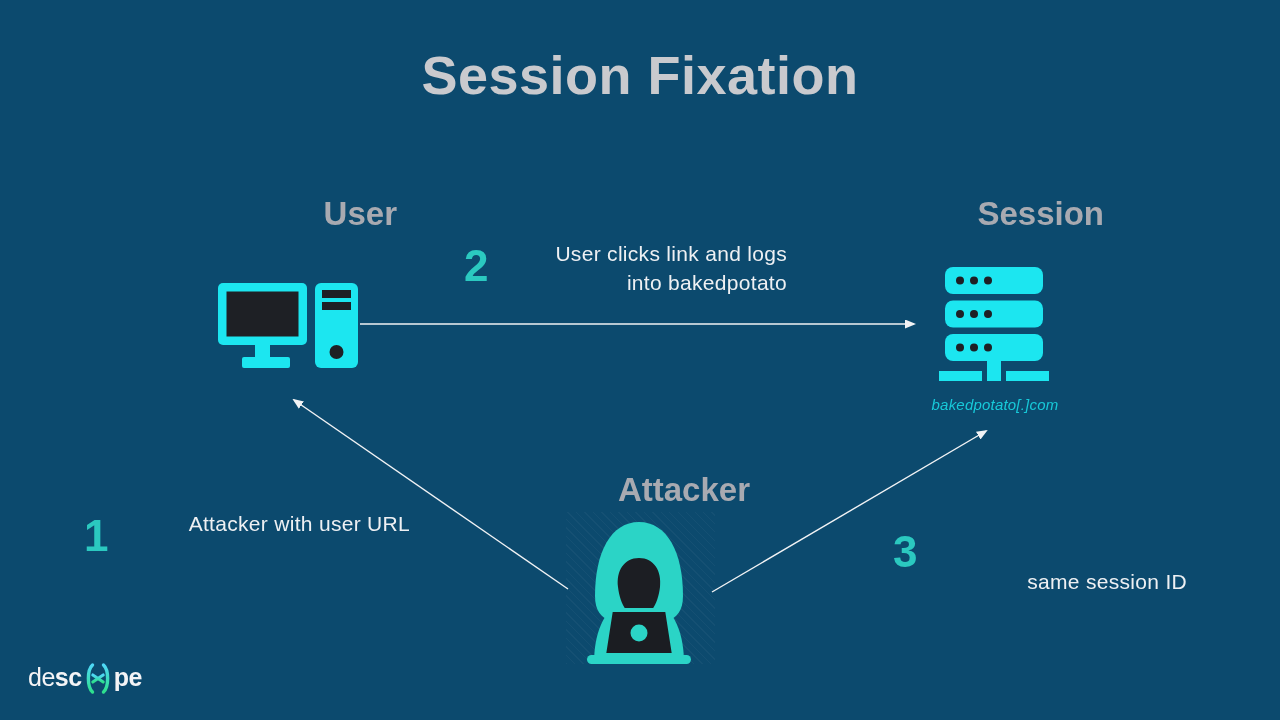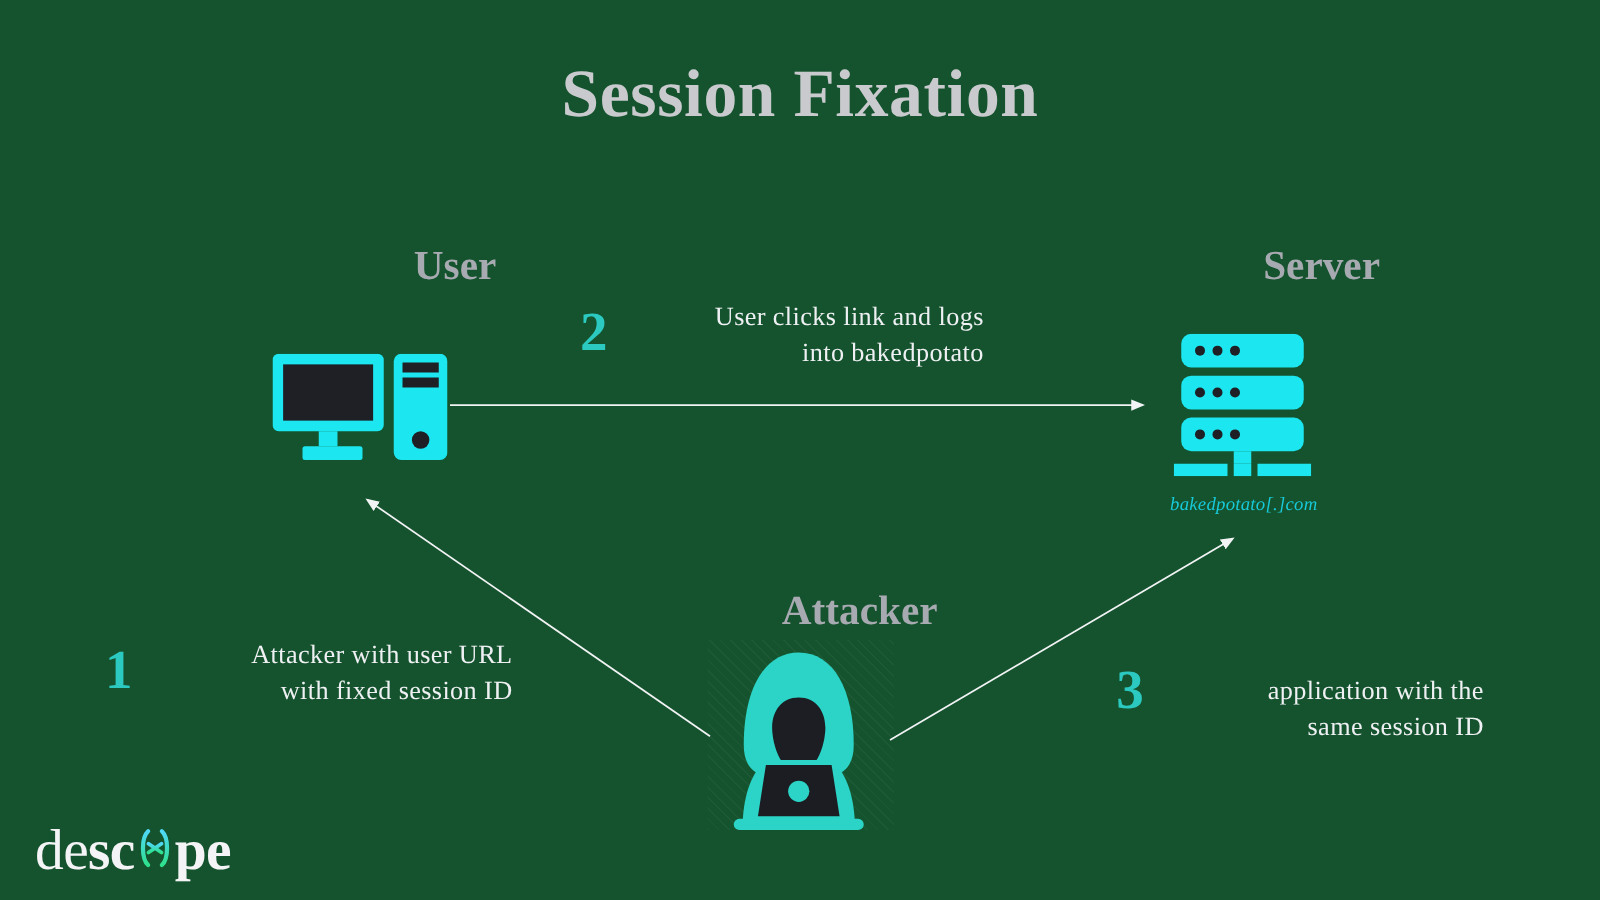--- a/index.html
+++ b/index.html
@@ -1,19 +1,19 @@
 <!DOCTYPE html>
 <html><head>
 <meta charset="utf-8">
 <style>
   html,body { margin:0; padding:0; background:#101114; }
   .slide {
     position:relative; width:1280px; height:720px; overflow:hidden;
-    background:#14532d;
-    font-family:Liberation Serif, serif;
+    background:#0c4a6e;
+    font-family:Liberation Sans, sans-serif;
   }
   .title {
     position:absolute; top:44px; left:0; width:1280px;
     text-align:center; font-size:54px; font-weight:700;
     color:#c9cace; letter-spacing:0.5px;
   }
   .node-label {
     position:absolute; width:220px; text-align:right;
     font-size:33px; font-weight:700; color:#a8aab1;
   }
@@ -45,22 +45,22 @@
   .text-2 { left:495px; top:239px; width:292px; }
   .text-3 { left:891px; top:509px; width:296px; }
   .domain-text {
     position:absolute; left:895px; top:396px; width:200px;
     text-align:center; font-style:italic; font-size:15px;
     color:#17c9d9; letter-spacing:0.2px;
   }
   .arrow-layer { position:absolute; left:0; top:0; }
   .logo {
     position:absolute; left:28px; top:657px;
-    display:flex; align-items:flex-start;
-    font-size:46px; color:#f4f4f6; line-height:1;
+    display:flex; align-items:center;
+    font-size:25px; color:#f4f4f6; line-height:1;
   }
   .logo .lt { font-weight:400; letter-spacing:-0.5px; }
   .logo .bd { font-weight:700; letter-spacing:-0.5px; }
   .logo svg { margin:2px 1px 0 1px; }
 </style>
 </head>
 <body>
 
 <div class="slide">
 
@@ -71,21 +71,21 @@
       <marker id="ah" markerWidth="11" markerHeight="9" refX="9" refY="4.5" orient="auto" markerUnits="userSpaceOnUse">
         <path d="M0,0 L11,4.5 L0,9 Z" fill="#f2f3f5"></path>
       </marker>
     </defs>
     <line x1="360" y1="324" x2="914" y2="324" stroke="#f2f3f5" stroke-width="1.4" marker-end="url(#ah)"></line>
     <line x1="568" y1="589" x2="294" y2="400" stroke="#f2f3f5" stroke-width="1.4" marker-end="url(#ah)"></line>
     <line x1="712" y1="592" x2="986" y2="431" stroke="#f2f3f5" stroke-width="1.4" marker-end="url(#ah)"></line>
   </svg>
 
   <div class="node-label label-user">User</div>
-  <div class="node-label label-server">Server</div>
+  <div class="node-label label-server">Session</div>
   <div class="node-label label-attacker">Attacker</div>
 
   <div class="icon-wrap icon-user">
     <svg width="140" height="86" viewBox="0 0 140 86">
       <rect x="0" y="0" width="89" height="62" rx="5" fill="#1ce6f0"></rect>
       <rect x="8.5" y="8.5" width="72" height="45" fill="#1e2025"></rect>
       <rect x="37" y="62" width="15" height="12" fill="#1ce6f0"></rect>
       <rect x="24" y="74" width="48" height="11" rx="2" fill="#1ce6f0"></rect>
       <rect x="97" y="0" width="43" height="85" rx="6" fill="#1ce6f0"></rect>
       <rect x="104" y="7" width="29" height="8" fill="#1e2025"></rect>
@@ -129,33 +129,32 @@
       <path d="M65,44 C50,44 42,57 44,73 C46,91 55,104 65,104 C75,104 84,91 86,73 C88,57 80,44 65,44 Z" fill="#1c1e23"></path>
       <path d="M37,96 L93,96 L100,141 L30,141 Z" fill="#1b1d22" stroke="#2bd4c6" stroke-width="4" stroke-linejoin="round"></path>
       <circle cx="65" cy="119" r="8.5" fill="#2bd4c6"></circle>
       <rect x="13" y="141" width="104" height="9" rx="4.5" fill="#2bd4c6"></rect>
     </svg>
   </div>
 
   <div class="step-number num-1">1</div>
   <div class="step-text text-1">
     <span>Attacker with user URL</span><br>
-    <span>with fixed session ID</span>
   </div>
 
   <div class="step-number num-2">2</div>
   <div class="step-text text-2">
     <span>User clicks link and logs</span><br>
     <span>into bakedpotato</span>
   </div>
 
   <div class="step-number num-3">3</div>
   <div class="step-text text-3">
     <br>
-    <span>application with the</span><br>
+    <br>
     <span>same session ID</span>
   </div>
 
   <div class="logo">
     <span class="lt">de</span>
       <span class="bd">sc</span>
     <svg width="30" height="38" viewBox="0 0 30 38">
       <defs>
         <linearGradient id="dg" x1="0" y1="0" x2="0" y2="1">
           <stop offset="0" stop-color="#4fd8f7"></stop>

